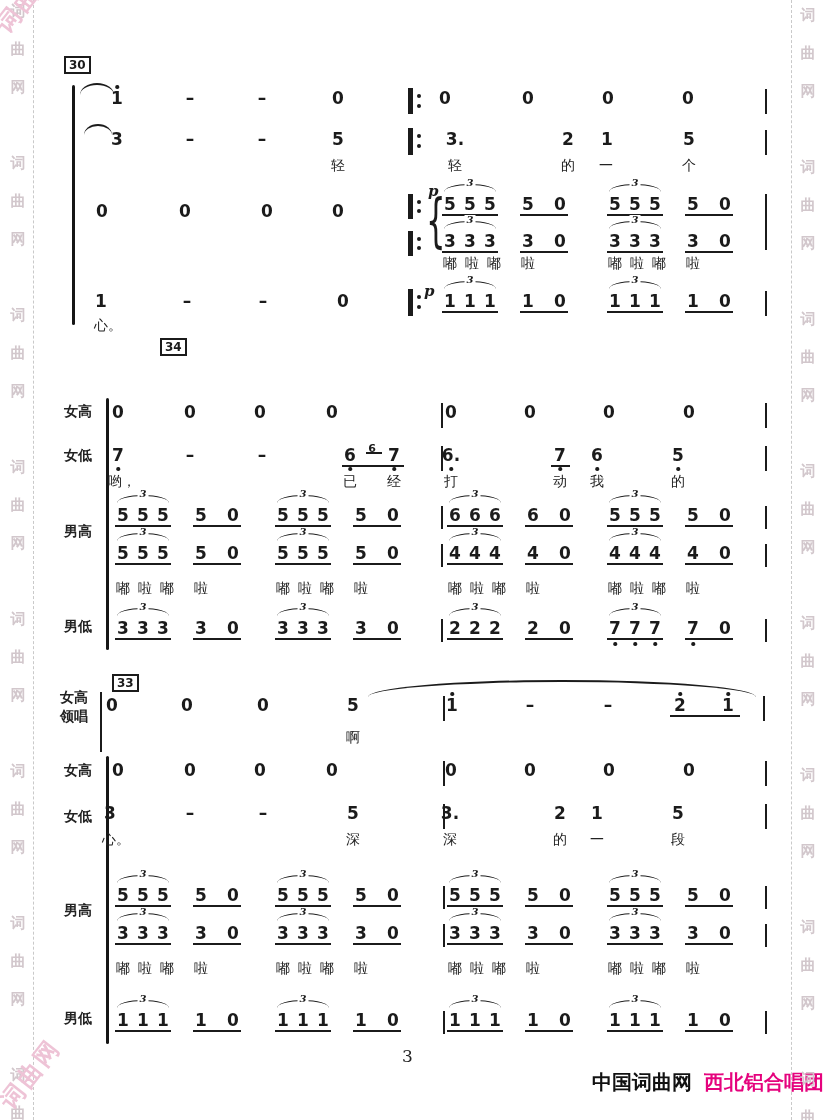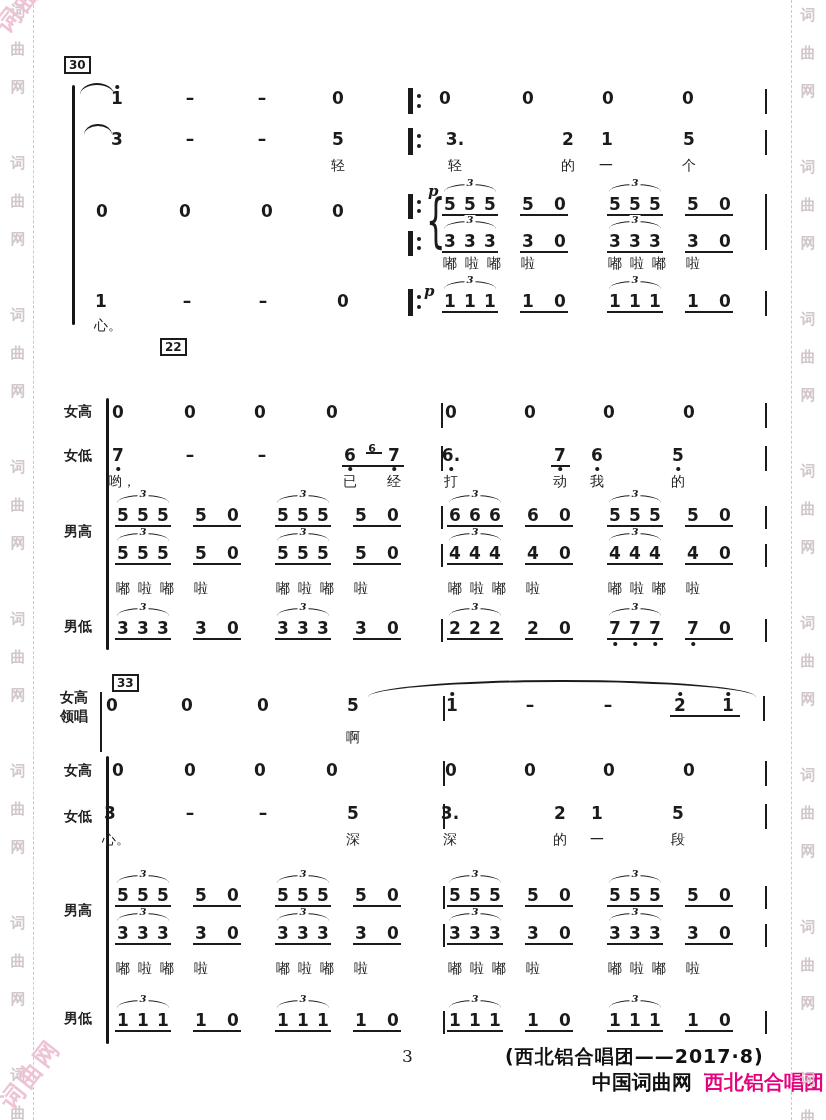--- a/index.html
+++ b/index.html
@@ -37,21 +37,20 @@
   .pgnum{position:absolute;left:402px;top:1046px;font:400 17px "DejaVu Serif",serif;color:#222;}
   .credit{position:absolute;left:505px;top:1044px;font:700 19px "DejaVu Sans",sans-serif;color:#111;letter-spacing:1px;white-space:nowrap;}
   .srcprefix{position:absolute;left:592px;top:1069px;font:700 20px "DejaVu Sans",sans-serif;color:#111;white-space:nowrap;}
   .srcsite{position:absolute;left:704px;top:1069px;font:700 20px "DejaVu Sans",sans-serif;white-space:nowrap;cursor:pointer;}
 </style>
 </head>
 <body>
 
 <div id="page">
   <span class="pgnum">3</span>
-  <span class="credit">(西北铝合唱团——2017·8)</span>
   <span class="srcprefix">中国词曲网</span>
   <span class="srcsite" style="color: rgb(229, 2, 125);">西北铝合唱团</span>
 <div class="wmline" style="left: 33px;"></div>
     <div class="wmline" style="left: 791px;"></div>
     <div class="wm" style="left: 18px; top: 4px; color: rgb(210, 199, 204);">词</div>
     <div class="wm" style="left: 18px; top: 42px; color: rgb(210, 199, 204);">曲</div>
     <div class="wm" style="left: 18px; top: 80px; color: rgb(210, 199, 204);">网</div>
     <div class="wm" style="left: 18px; top: 156px; color: rgb(210, 199, 204);">词</div>
     <div class="wm" style="left: 18px; top: 194px; color: rgb(210, 199, 204);">曲</div>
     <div class="wm" style="left: 18px; top: 232px; color: rgb(210, 199, 204);">网</div>
@@ -91,21 +90,21 @@
     <div class="wm" style="left: 808px; top: 806px; color: rgb(210, 199, 204);">曲</div>
     <div class="wm" style="left: 808px; top: 844px; color: rgb(210, 199, 204);">网</div>
     <div class="wm" style="left: 808px; top: 920px; color: rgb(210, 199, 204);">词</div>
     <div class="wm" style="left: 808px; top: 958px; color: rgb(210, 199, 204);">曲</div>
     <div class="wm" style="left: 808px; top: 996px; color: rgb(210, 199, 204);">网</div>
     <div class="wm" style="left: 808px; top: 1072px; color: rgb(210, 199, 204);">词</div>
     <div class="wm" style="left: 808px; top: 1110px; color: rgb(210, 199, 204);">曲</div>
     <div class="wmcorner" style="left: -10px; top: 1062px; color: rgb(238, 195, 214);">词曲网</div>
     <div class="wmcorner" style="left: -14px; top: -14px; color: rgb(238, 195, 214);">词曲网</div>
     <div class="mbox" style="left: 64px; top: 56px;">30</div>
-    <div class="mbox" style="left: 160px; top: 338px;">22</div>
+    <div class="mbox" style="left: 160px; top: 338px;">34</div>
     <div class="mbox" style="left: 112px; top: 674px;">33</div>
     <div class="vlabel" style="left: 64px; top: 404px;">女高</div>
     <div class="vlabel" style="left: 64px; top: 448px;">女低</div>
     <div class="vlabel" style="left: 64px; top: 524px;">男高</div>
     <div class="vlabel" style="left: 64px; top: 619px;">男低</div>
     <div class="vlabel" style="left: 60px; top: 690px;">女高</div>
     <div class="vlabel" style="left: 60px; top: 709px;">领唱</div>
     <div class="vlabel" style="left: 64px; top: 763px;">女高</div>
     <div class="vlabel" style="left: 64px; top: 809px;">女低</div>
     <div class="vlabel" style="left: 64px; top: 903px;">男高</div>

